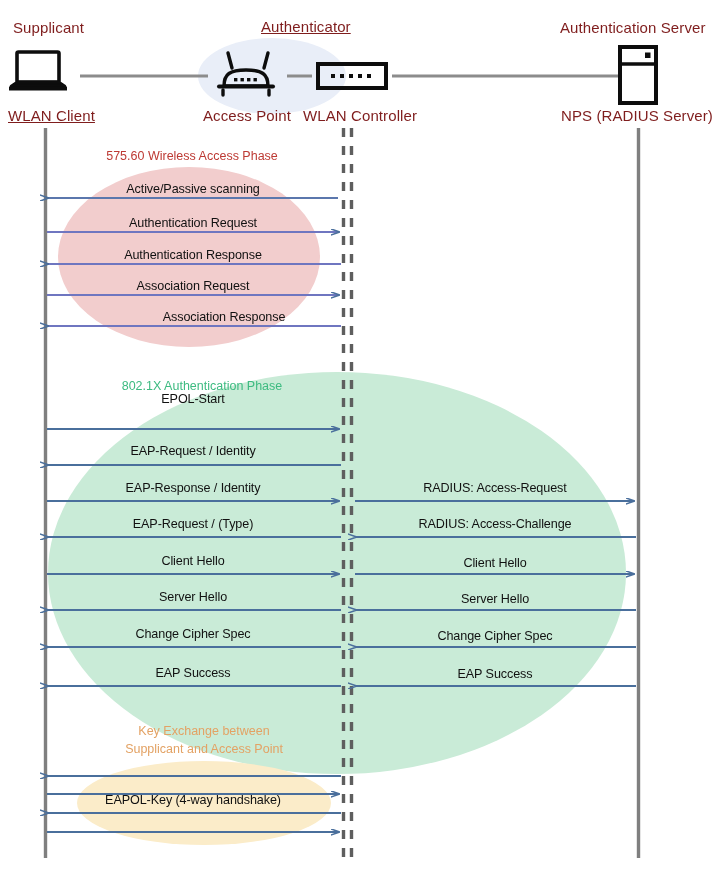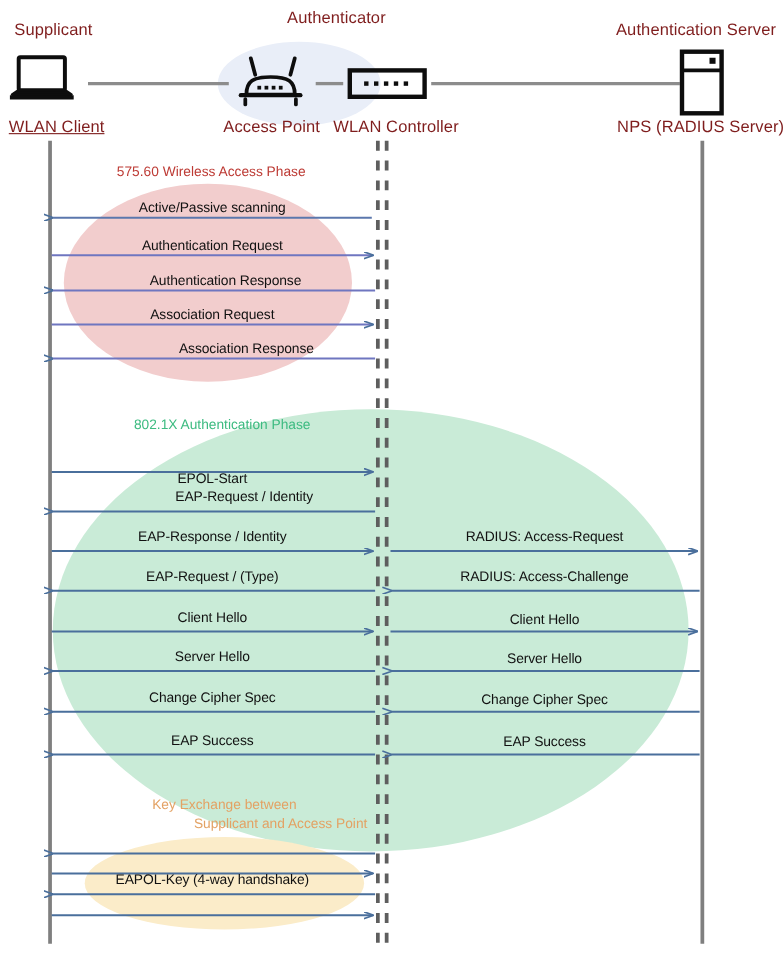--- a/index.html
+++ b/index.html
@@ -126,41 +126,41 @@
       <line x1="355" y1="501" x2="634" y2="501" marker-end="url(#arrR)"></line>
       <line x1="636" y1="537" x2="356" y2="537" marker-end="url(#arrL)"></line>
       <line x1="355" y1="574" x2="634" y2="574" marker-end="url(#arrR)"></line>
       <line x1="636" y1="610" x2="356" y2="610" marker-end="url(#arrL)"></line>
       <line x1="636" y1="647" x2="356" y2="647" marker-end="url(#arrL)"></line>
       <line x1="636" y1="686" x2="356" y2="686" marker-end="url(#arrL)"></line>
     </g>
   </svg>
 
   <div class="hdr-label role-label" style="left:13px;top:19px;">Supplicant</div>
-  <div class="hdr-label role-label" style="left:261px;top:8px;">Authenticator</div>
+  <div class="hdr-label role-label" style="left:261px;top:18px;text-decoration:underline;">Authenticator</div>
   <div class="hdr-label role-label" style="left:560px;top:19px;">Authentication Server</div>
 
   <div class="hdr-label dev-label" style="left:8px;top:107px;text-decoration:underline;">WLAN Client</div>
   <div class="hdr-label dev-label" style="left:203px;top:107px;">Access Point</div>
   <div class="hdr-label dev-label" style="left:303px;top:107px;">WLAN Controller</div>
   <div class="hdr-label dev-label" style="left:561px;top:107px;">NPS (RADIUS Server)</div>
 
   <div class="phase-label phase-red" style="left:62px;top:147px;width:260px;">575.60 Wireless Access Phase</div>
   <div class="phase-label phase-green" style="left:72px;top:377px;width:260px;">802.1X Authentication Phase</div>
   <div class="phase-label phase-orange" style="left:74px;top:722px;width:260px;">Key Exchange between</div>
-  <div class="phase-label phase-orange" style="left:74px;top:740px;width:260px;text-align:right;">Supplicant and Access Point</div>
+  <div class="phase-label phase-orange" style="left:74px;top:740px;width:260px;">Supplicant and Access Point</div>
 
   <div class="msg" style="left:48px;top:182px;width:290px;">Active/Passive scanning</div>
   <div class="msg" style="left:48px;top:216px;width:290px;">Authentication Request</div>
-  <div class="msg" style="left:48px;top:248px;width:290px;padding-left:12px;">Authentication Response</div>
+  <div class="msg" style="left:48px;top:248px;width:290px;">Authentication Response</div>
   <div class="msg" style="left:48px;top:279px;width:290px;">Association Request</div>
   <div class="msg" style="left:48px;top:310px;width:290px;padding-left:31px;">Association Response</div>
 
-  <div class="msg" style="left:48px;top:428px;width:290px;">EPOL-Start</div>
-  <div class="msg" style="left:48px;top:444px;width:290px;padding-left:29px;">EAP-Request / Identity</div>
+  <div class="msg" style="left:48px;top:392px;width:290px;">EPOL-Start</div>
+  <div class="msg" style="left:48px;top:444px;width:290px;">EAP-Request / Identity</div>
   <div class="msg" style="left:48px;top:481px;width:290px;">EAP-Response / Identity</div>
   <div class="msg" style="left:48px;top:517px;width:290px;">EAP-Request / (Type)</div>
   <div class="msg" style="left:48px;top:554px;width:290px;">Client Hello</div>
   <div class="msg" style="left:48px;top:590px;width:290px;">Server Hello</div>
   <div class="msg" style="left:48px;top:627px;width:290px;">Change Cipher Spec</div>
   <div class="msg" style="left:48px;top:666px;width:290px;">EAP Success</div>
 
   <div class="msg" style="left:48px;top:793px;width:290px;">EAPOL-Key (4-way handshake)</div>
 
   <div class="msg" style="left:356px;top:481px;width:278px;">RADIUS: Access-Request</div>

